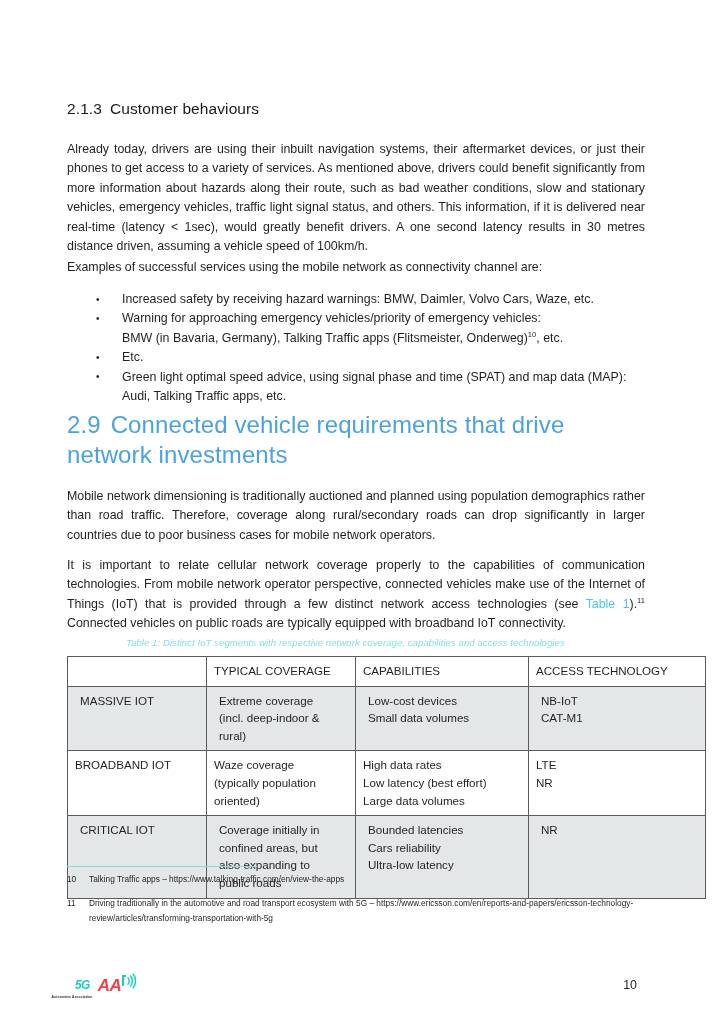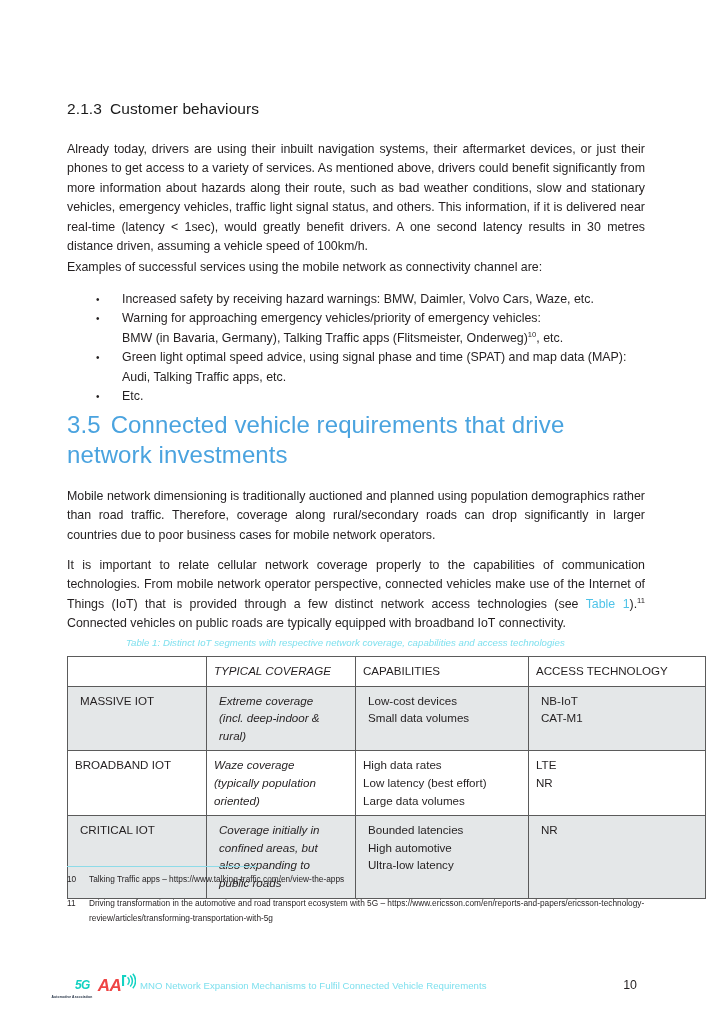--- a/index.html
+++ b/index.html
@@ -137,21 +137,21 @@
     border: 1px solid #5b5b5b;
     padding: 5px 7px 6px 7px;
     font-size: 11.6px;
     line-height: 17.6px;
     color: #231f20;
     vertical-align: top;
   }
   table.iot-table tr.shaded td { background: #e4e7e8; padding-left: 12px; }
   table.iot-table tr.plain td { background: #ffffff; }
   .col-a { width: 124px; }
-  .col-b { width: 134px; font-style: italic; }
+  .col-b { width: 134px; }
   .col-c { width: 158px; }
   .col-d { width: 162px; }
 
   .cell-line { display: block; }
 
   
   .footnote-rule {
     position: absolute;
     left: 0;
     top: 866px;
@@ -265,30 +265,30 @@
 
     <ul class="bullets">
       <li>
         <span>Increased safety by receiving hazard warnings: BMW, Daimler, Volvo Cars, Waze, etc.</span>
       </li>
       <li>
         <span>Warning for approaching emergency vehicles/priority of emergency vehicles:</span><br>
         <span>BMW (in Bavaria, Germany), Talking Traffic apps (Flitsmeister, Onderweg)</span><sup>10</sup><span>, etc.</span>
       </li>
       <li>
+        <span>Etc.</span>
+      </li>
+      <li>
         <span>Green light optimal speed advice, using signal phase and time (SPAT) and map data (MAP):</span><br>
         <span>Audi, Talking Traffic apps, etc.</span>
       </li>
-      <li>
-        <span>Etc.</span>
-      </li>
     </ul>
 
     <h2 class="blue-heading">
-      <span class="num">3.5</span><span>Connected vehicle requirements that drive network investments</span>
+      <span class="num">2.9</span><span>Connected vehicle requirements that drive network investments</span>
     </h2>
 
     <p class="body p3">Mobile network dimensioning is traditionally auctioned and planned using population demographics rather than road traffic. Therefore, coverage along rural/secondary roads can drop significantly in larger countries due to poor business cases for mobile network operators.</p>
 
     <p class="body p4"><span>It is important to relate cellular network coverage properly to the capabilities of communication technologies. From mobile network operator perspective, connected vehicles make use of the Internet of Things (IoT) that is provided through a few distinct network access technologies (see </span><span class="link-ref">Table 1</span><span>).</span><sup>11</sup><span> Connected vehicles on public roads are typically equipped with broadband IoT connectivity.</span></p>
 
     <div class="table-caption">Table 1: Distinct IoT segments with respective network coverage, capabilities and access technologies</div>
 
     <table class="iot-table">
       <tbody>
@@ -337,40 +337,40 @@
         <tr class="shaded">
           <td class="col-a">CRITICAL IOT</td>
           <td class="col-b">
             <span class="cell-line">Coverage initially in</span>
             <span class="cell-line">confined areas, but</span>
             <span class="cell-line">also expanding to</span>
             <span class="cell-line">public roads</span>
           </td>
           <td class="col-c">
             <span class="cell-line">Bounded latencies</span>
-            <span class="cell-line">High automotive</span>
+            <span class="cell-line">Cars reliability</span>
             <span class="cell-line">Ultra-low latency</span>
           </td>
           <td class="col-d">
             <span class="cell-line">NR</span>
           </td>
         </tr>
       </tbody>
     </table>
 
     <div class="footnote-rule"></div>
 
     <div class="footnotes">
       <p class="footnote">
         <span class="fn-num">10</span>
         <span>Talking Traffic apps – https://www.talking-traffic.com/en/view-the-apps</span>
       </p>
       <p class="footnote">
         <span class="fn-num">11</span>
-        <span>Driving transformation in the automotive and road transport ecosystem with 5G – https://www.ericsson.com/en/reports-and-papers/ericsson-technology-review/articles/transforming-transportation-with-5g</span>
+        <span>Driving traditionally in the automotive and road transport ecosystem with 5G – https://www.ericsson.com/en/reports-and-papers/ericsson-technology-review/articles/transforming-transportation-with-5g</span>
       </p>
     </div>
 
   </div>
 
   <div class="footer"></div>
 
   <div class="footer-logo">
     <div class="logo-row">
       <span class="logo-5g">5G</span>
@@ -380,15 +380,14 @@
           <path d="M1,13 L1,3 L4.2,3" stroke="#13d2c2" stroke-width="2.2" fill="none"></path>
           <path d="M5.6,4.2 A5.2,5.2 0 0 1 5.6,11.8" stroke="#13d2c2" stroke-width="1.5" fill="none"></path>
           <path d="M8.2,2.4 A8.2,8.2 0 0 1 8.2,13.6" stroke="#13d2c2" stroke-width="1.5" fill="none"></path>
           <path d="M10.8,0.8 A10.8,10.8 0 0 1 10.8,15.2" stroke="#13d2c2" stroke-width="1.5" fill="none"></path>
         </svg>
       </span>
     </div>
     <div class="logo-tag">Automotive Association</div>
   </div>
 
-  <div class="footer-title">MNO Network Expansion Mechanisms to Fulfil Connected Vehicle Requirements</div>
   <div class="footer-page">10</div>
 </div>
 
 </body></html>

